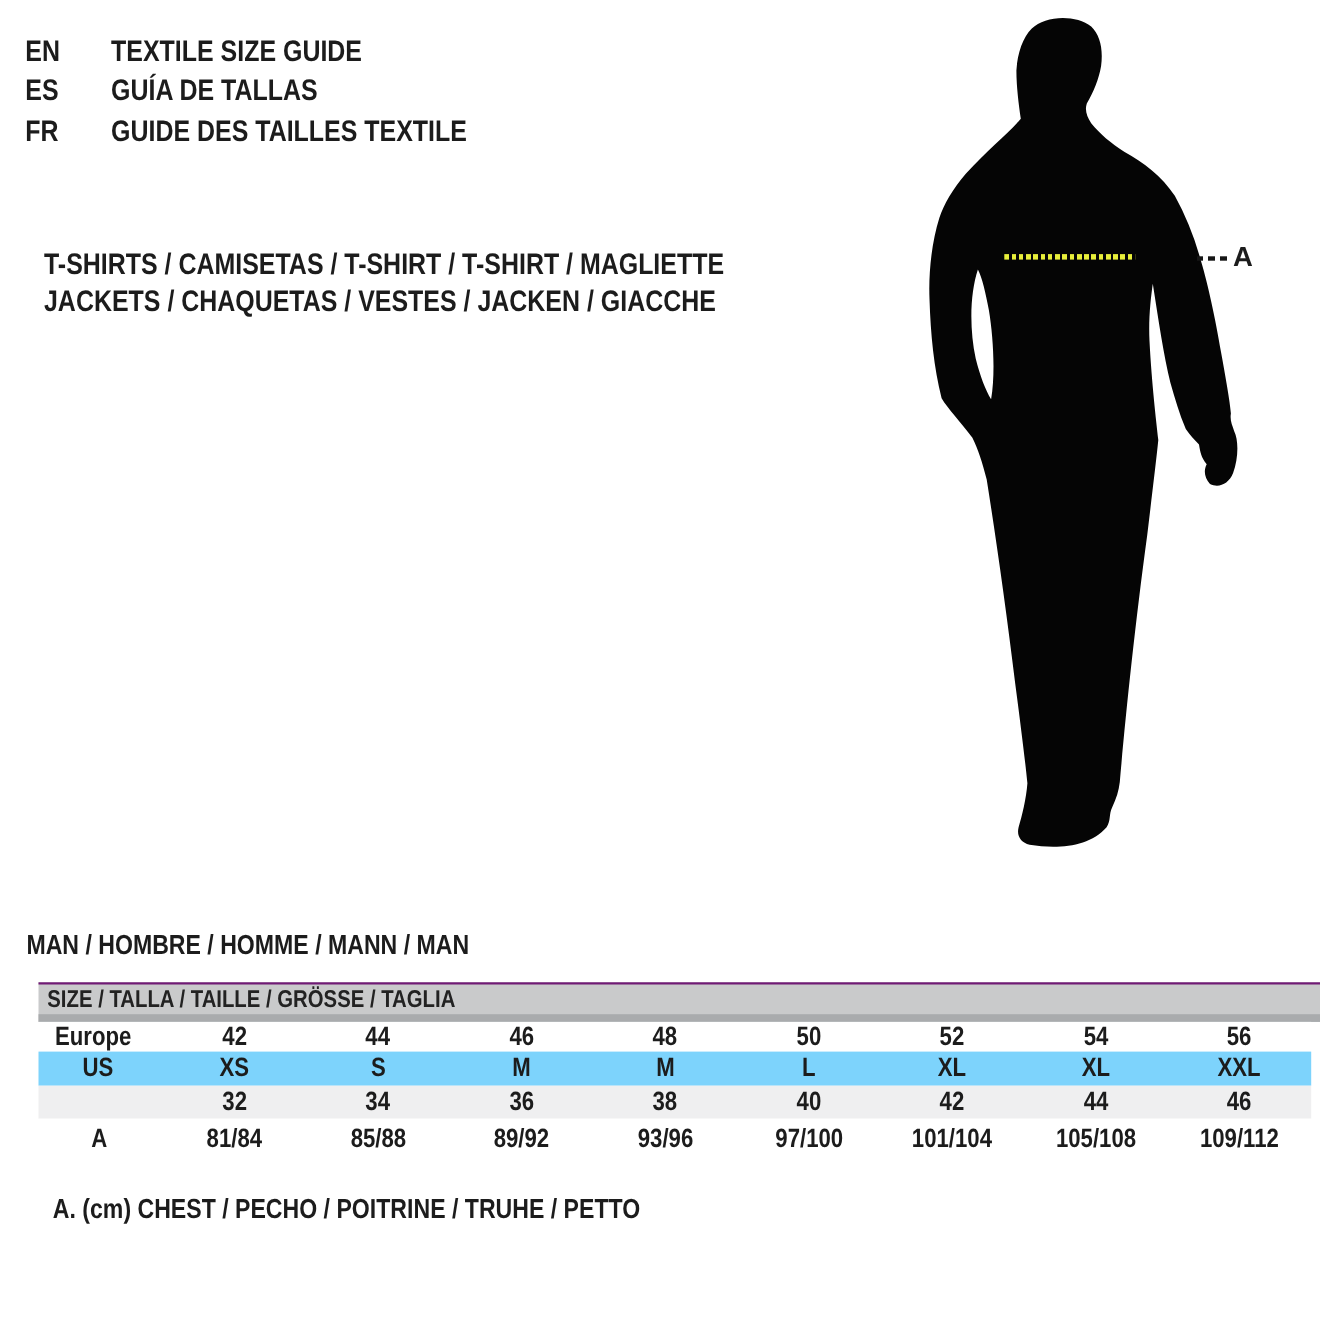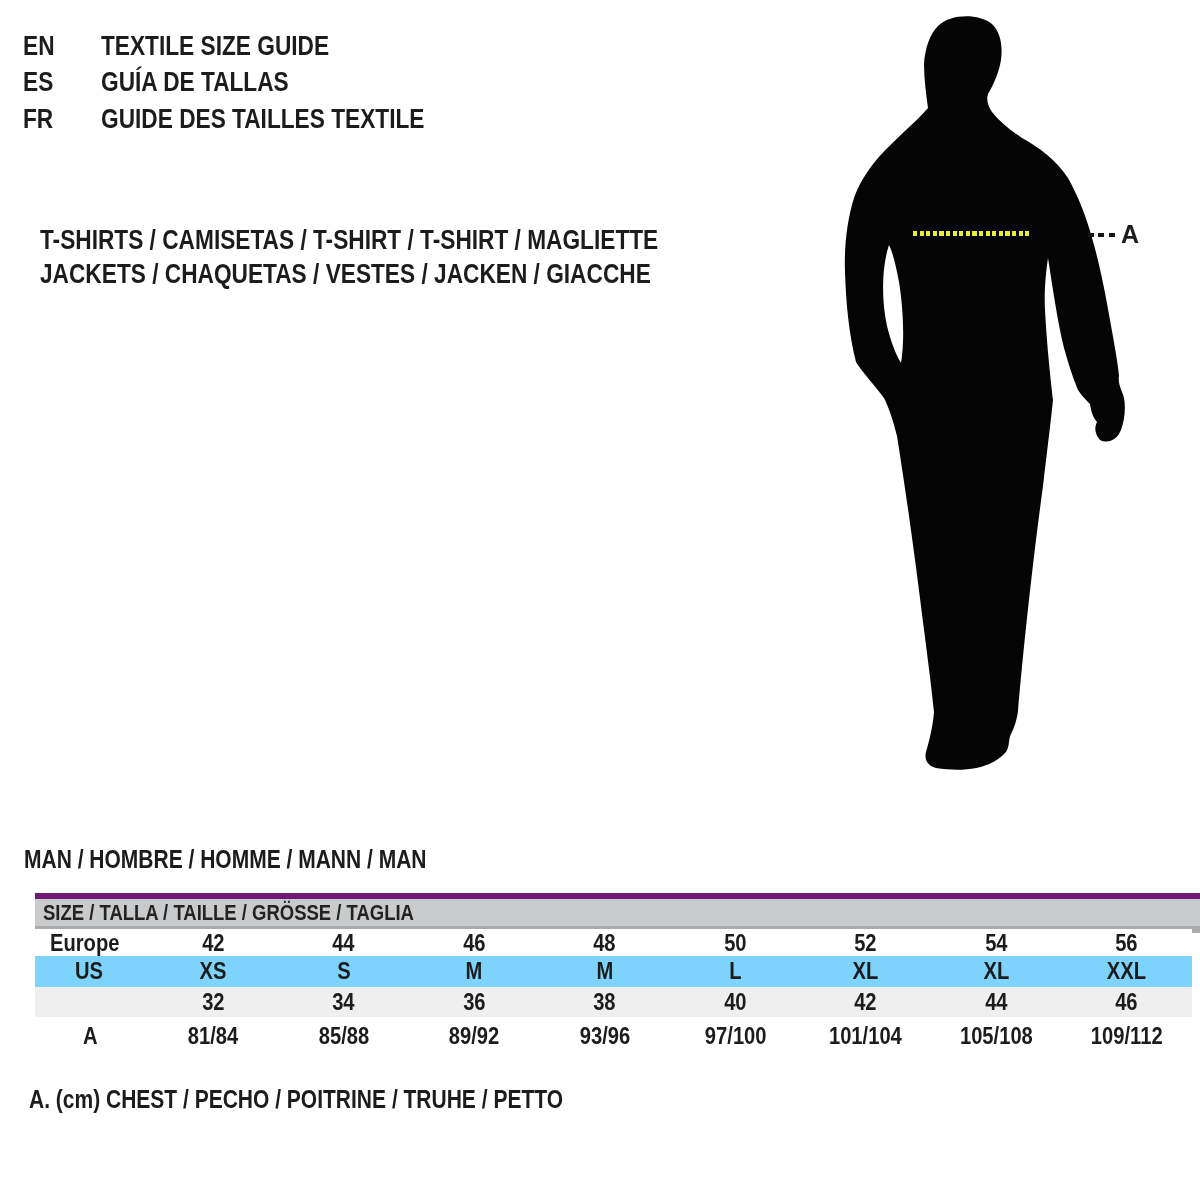--- a/index.html
+++ b/index.html
@@ -30,34 +30,34 @@
     background:repeating-linear-gradient(to right,#161616 0 6px,transparent 6px 10.5px);
   }
   .a-label{position:absolute;left:1121px;top:220px;font-size:25px;}
 
   
   .man-heading{position:absolute;left:24px;top:845px;font-size:25px;}
 
   
   .size-bar{
     position:absolute;left:35px;top:893px;width:1157px;height:27px;
-    background:#c9cacb;border-bottom:7px solid #a9abad;border-top:6px solid #701a75;
-    box-sizing:content-box;display:flex;align-items:center;padding-left:8px;font-size:22px;color:#222;
+    background:#c9cacb;border-bottom:7px solid #a9abad;border-top:2px solid #701a75;
+    box-sizing:content-box;display:flex;align-items:flex-start;padding-left:8px;font-size:22px;color:#222;
   }
   .size-table{position:absolute;left:35px;top:929px;width:1157px;}
   .trow{display:flex;align-items:center;font-size:24px;}
   .trow .lbl{width:113px;flex:0 0 113px;text-align:center;}
   .trow .val{flex:1 1 0;text-align:center;}
   .row-europe{height:27px;background:#ffffff;}
   .row-us{height:30.5px;background:#7dd3fc;}
   .row-num{height:30.5px;background:#efeff0;}
   .row-a{height:38px;background:#ffffff;}
 
   
-  .footer-note{position:absolute;left:29px;top:1085px;font-size:25px;}
+  .footer-note{position:absolute;left:48px;top:1085px;font-size:25px;}
 </style>
 </head>
 <body>
 
 <div class="canvas">
 
   <div class="lang-block">
     <div class="lang-row">
       <span class="lang-code"><span class="cond">EN</span></span>
       <span class="cond">TEXTILE SIZE GUIDE</span>

